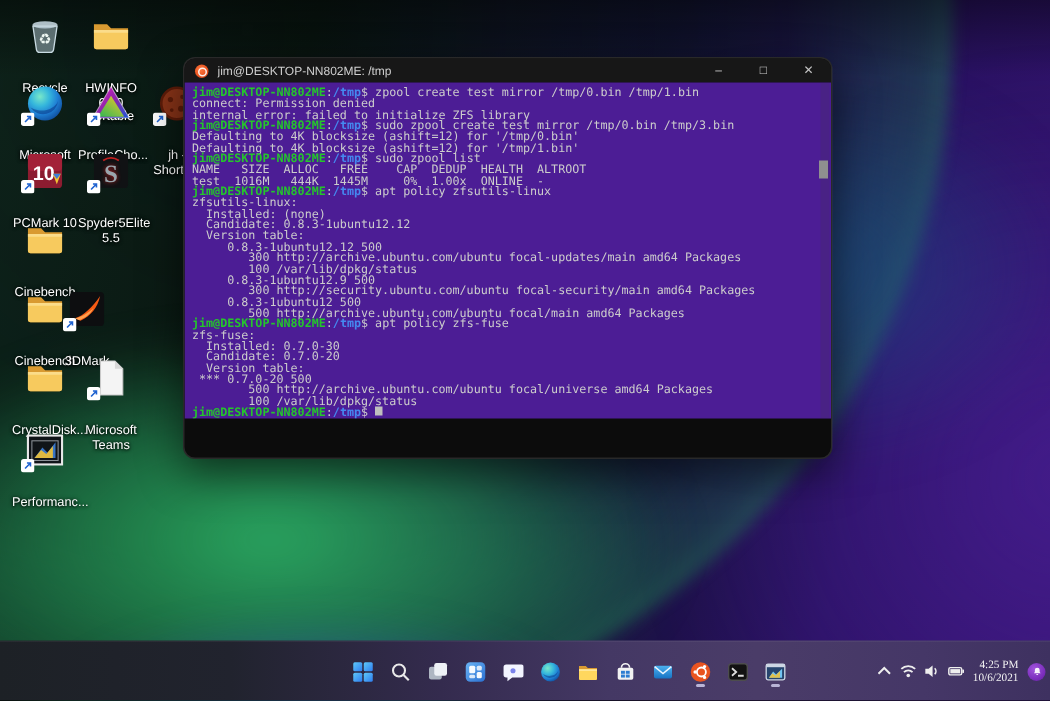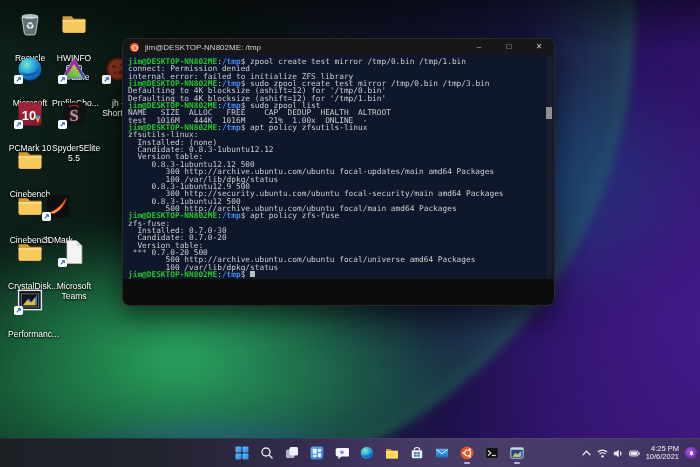--- a/index.html
+++ b/index.html
@@ -50,35 +50,35 @@
     box-shadow:0 10px 28px rgba(0,0,0,.55);}
   .titlebar{height:16px;background:#171717;display:flex;align-items:center;padding-left:7px;}
   .tb-appicon{width:9px;height:9px;border-radius:50%;margin-right:6px;flex:0 0 auto;
     background:radial-gradient(circle at 40% 38%,#ff7a42 0%,#e95420 55%,#c83d12 100%);position:relative;}
   .tb-appicon::after{content:"";position:absolute;left:2px;top:2px;width:4px;height:4px;border-radius:50%;
     border:1px solid rgba(255,255,255,.9);}
   .tb-title{font-size:8px;color:#cfcfcf;flex:1 1 auto;white-space:nowrap;overflow:hidden;}
   .tb-btns{display:flex;height:100%;}
   .tb-btn{width:30px;height:100%;display:flex;align-items:center;justify-content:center;
     color:#c8c8c8;font-size:8px;line-height:8px;}
-  .term-body{position:relative;height:224px;background:#0f172a;
+  .term-body{position:relative;height:224px;background:#4c1d95;
     padding:3px 10px 0 5px;box-sizing:border-box;overflow:hidden;}
   .term-line{font-family:"DejaVu Sans Mono","Liberation Mono",monospace;
     font-size:7.8px;line-height:7.35px;white-space:pre;color:#cccccc;}
   .seg-p{color:#25c52c;font-weight:bold;}
   .seg-d{color:#4589f0;font-weight:bold;}
   .seg-t{color:#cccccc;}
   .cursor{display:inline-block;width:5px;height:6px;background:#bfbfbf;vertical-align:baseline;}
   .scroll-track{position:absolute;right:1px;top:0;bottom:0;width:6px;background:rgba(60,60,60,.18);}
   .scroll-thumb{position:absolute;right:1px;top:52px;width:6px;height:12px;background:#8f8f8f;}
 
   
-  .taskbar{position:absolute;left:0;right:0;bottom:0;height:29px;z-index:10;
+  .taskbar{position:absolute;left:0;right:0;bottom:0;height:40px;z-index:10;
     background:linear-gradient(90deg,#1d2126 0%,#21232e 22%,#342b4e 42%,#443864 58%,#4a3c68 72%,#453767 88%,#3e3160 100%);
-    border-top:1px solid rgba(255,255,255,.05);box-sizing:border-box;}
+    border-top:1px solid rgba(255,255,255,.05);box-sizing:border-box;font-family:Liberation Serif, serif;}
   .tb-center{position:absolute;left:229px;top:0;height:100%;display:flex;align-items:center;}
   .tb-item{position:relative;width:25px;height:23px;display:flex;align-items:center;justify-content:center;cursor:pointer;}
   .tb-item svg{width:14px;height:14px;display:block;}
   .tb-item .underline{position:absolute;bottom:1px;left:50%;transform:translateX(-50%);
     width:6px;height:2px;border-radius:1px;background:#b9b4d6;}
   .tray{position:absolute;right:3px;top:0;height:100%;display:flex;align-items:center;gap:3px;}
   .tray-ico{width:13px;height:13px;display:flex;align-items:center;justify-content:center;cursor:pointer;}
   .tray-ico svg{width:11px;height:11px;display:block;}
   .clock{text-align:right;color:#f2f2f2;font-size:7.5px;line-height:8.5px;cursor:pointer;
     padding:0 2px;white-space:nowrap;}
@@ -323,21 +323,21 @@
     <div class="term-body">
       <div id="terminal-output">
           <div class="term-line"><span class="seg-p">jim@DESKTOP-NN802ME</span><span class="seg-t">:</span><span class="seg-d">/tmp</span><span class="seg-t">$ zpool create test mirror /tmp/0.bin /tmp/1.bin</span></div>
           <div class="term-line"><span class="seg-t">connect: Permission denied</span></div>
           <div class="term-line"><span class="seg-t">internal error: failed to initialize ZFS library</span></div>
           <div class="term-line"><span class="seg-p">jim@DESKTOP-NN802ME</span><span class="seg-t">:</span><span class="seg-d">/tmp</span><span class="seg-t">$ sudo zpool create test mirror /tmp/0.bin /tmp/3.bin</span></div>
           <div class="term-line"><span class="seg-t">Defaulting to 4K blocksize (ashift=12) for '/tmp/0.bin'</span></div>
           <div class="term-line"><span class="seg-t">Defaulting to 4K blocksize (ashift=12) for '/tmp/1.bin'</span></div>
           <div class="term-line"><span class="seg-p">jim@DESKTOP-NN802ME</span><span class="seg-t">:</span><span class="seg-d">/tmp</span><span class="seg-t">$ sudo zpool list</span></div>
           <div class="term-line"><span class="seg-t">NAME   SIZE  ALLOC   FREE    CAP  DEDUP  HEALTH  ALTROOT</span></div>
-          <div class="term-line"><span class="seg-t">test  1016M   444K  1016M     21%  1.00x  ONLINE  -</span></div>
+          <div class="term-line"><span class="seg-t">test  1016M   444K  1445M     0%  1.00x  ONLINE  -</span></div>
           <div class="term-line"><span class="seg-p">jim@DESKTOP-NN802ME</span><span class="seg-t">:</span><span class="seg-d">/tmp</span><span class="seg-t">$ apt policy zfsutils-linux</span></div>
           <div class="term-line"><span class="seg-t">zfsutils-linux:</span></div>
           <div class="term-line"><span class="seg-t">  Installed: (none)</span></div>
           <div class="term-line"><span class="seg-t">  Candidate: 0.8.3-1ubuntu12.12</span></div>
           <div class="term-line"><span class="seg-t">  Version table:</span></div>
           <div class="term-line"><span class="seg-t">     0.8.3-1ubuntu12.12 500</span></div>
           <div class="term-line"><span class="seg-t">        300 http://archive.ubuntu.com/ubuntu focal-updates/main amd64 Packages</span></div>
           <div class="term-line"><span class="seg-t">        100 /var/lib/dpkg/status</span></div>
           <div class="term-line"><span class="seg-t">     0.8.3-1ubuntu12.9 500</span></div>
           <div class="term-line"><span class="seg-t">        300 http://security.ubuntu.com/ubuntu focal-security/main amd64 Packages</span></div>

